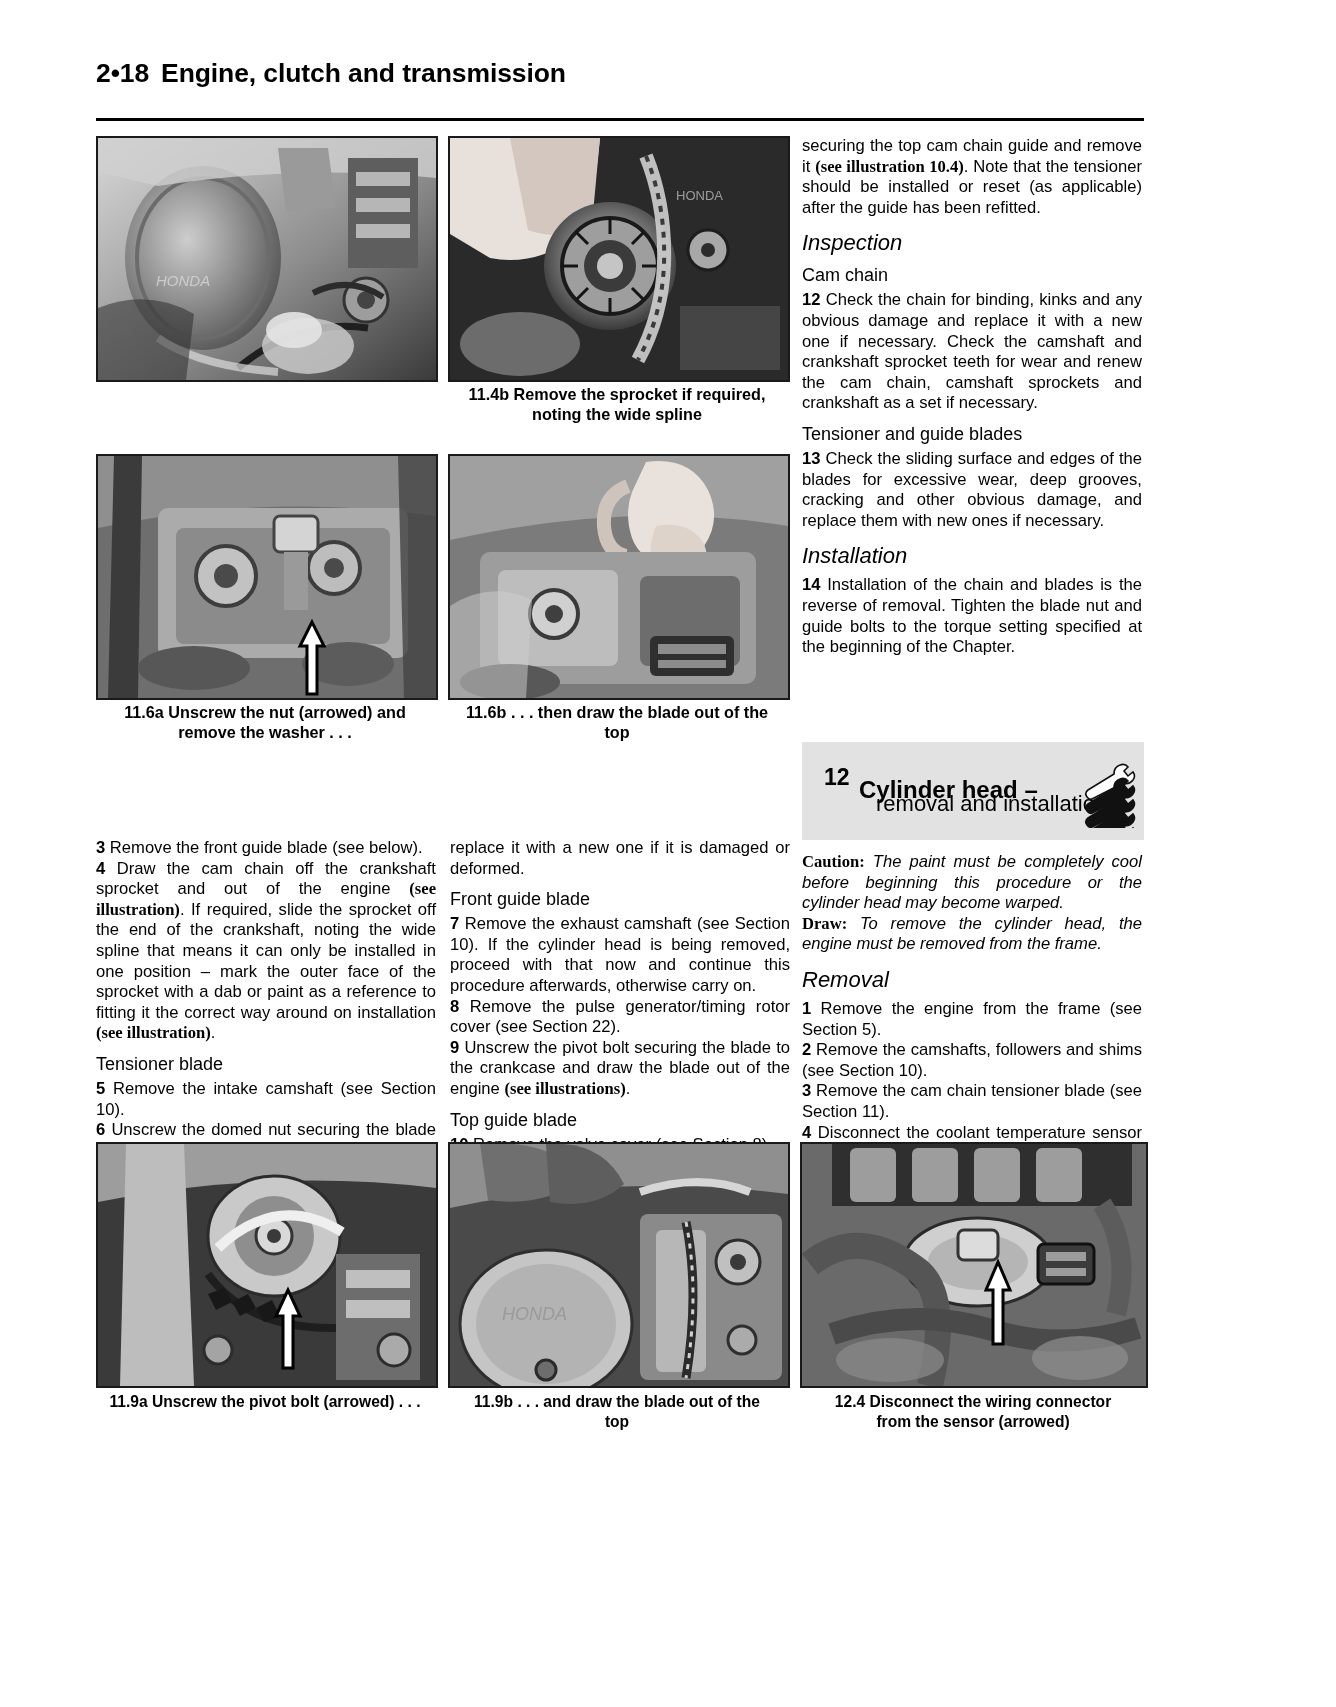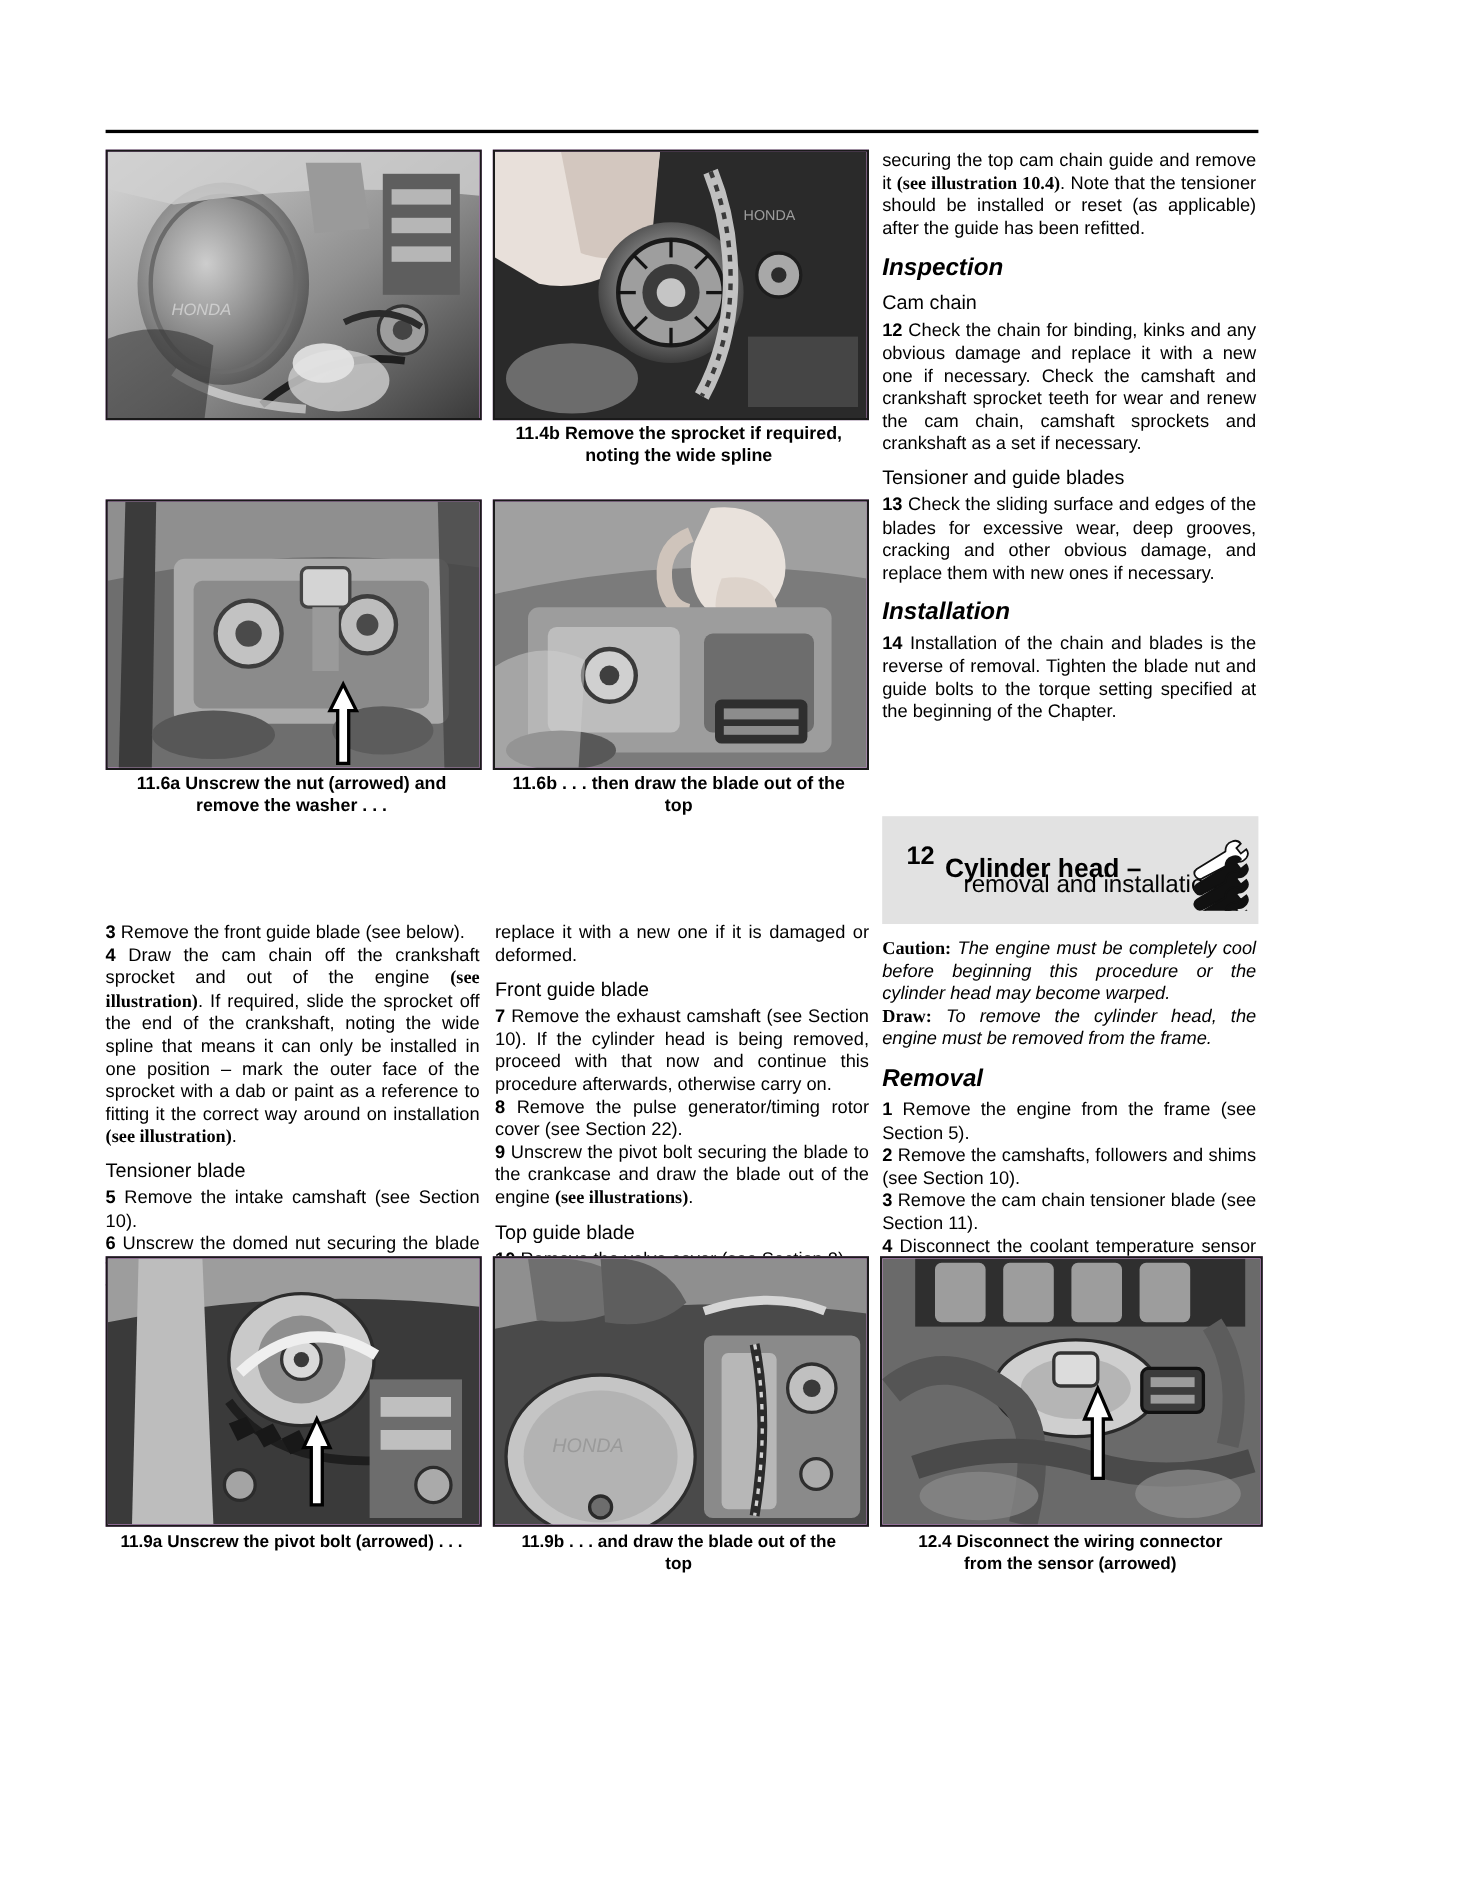--- a/index.html
+++ b/index.html
@@ -46,21 +46,21 @@
   .col-left   { left: 96px;  }
   .col-mid    { left: 450px; }
   .col-right  { left: 802px; }
 
   b, strong { font-weight: bold; font-family: Liberation Serif, serif; }
   i, em { font-style: italic; }
 
   h2.sec-italic {
     font-size: 22px;
     font-style: italic;
-    font-weight: bold;
+    font-weight: normal;
     margin: 13px 0 7px 0;
     line-height: 24px;
   }
   h3.sub {
     font-size: 18px;
     font-weight: normal;
     margin: 9px 0 4px 0;
     line-height: 22px;
   }
   .num { font-weight: bold; }
@@ -115,20 +115,23 @@
     position: absolute;
     right: 8px; top: 12px;
     width: 54px; height: 74px;
   }
 </style>
 </head>
 <body>
 
 <div class="page">
 
+  <div class="page-header">
+    <span class="folio">2•18</span><span>Engine, clutch and transmission</span>
+  </div>
   <div class="header-rule"></div>
 
   <div class="photo" style="left:96px; top:136px; width:338px; height:242px;">
     <svg class="ph-inner" viewBox="0 0 338 242" preserveAspectRatio="none">
       <defs>
         <linearGradient id="g1" x1="0" y1="0" x2="1" y2="1">
           <stop offset="0%" stop-color="#d8d8d8"></stop>
             <stop offset="55%" stop-color="#8e8e8e"></stop>
             <stop offset="100%" stop-color="#3a3a3a"></stop>
         </linearGradient>
@@ -347,21 +350,21 @@
         <g transform="translate(30,64)">
             <use href="#spn" fill="#111111" stroke="#111111" stroke-width="1.6"></use>
           </g>
       </svg>
     </span>
   </div>
 
   <div class="col col-right" style="top:852px;">
     <p>
       <b>Caution:</b>
-      <i>The engine must be completely cool before beginning this procedure or the cylinder head may become warped.</i>
+      <i>The paint must be completely cool before beginning this procedure or the cylinder head may become warped.</i>
     </p>
     <p>
       <b>Draw:</b>
       <i>To remove the cylinder head, the engine must be removed from the frame.</i>
     </p>
     <h2 class="sec-italic">Removal</h2>
     <p>
       <span class="num">1</span>
       <span>Remove the engine from the frame (see Section 5).</span>
     </p>

